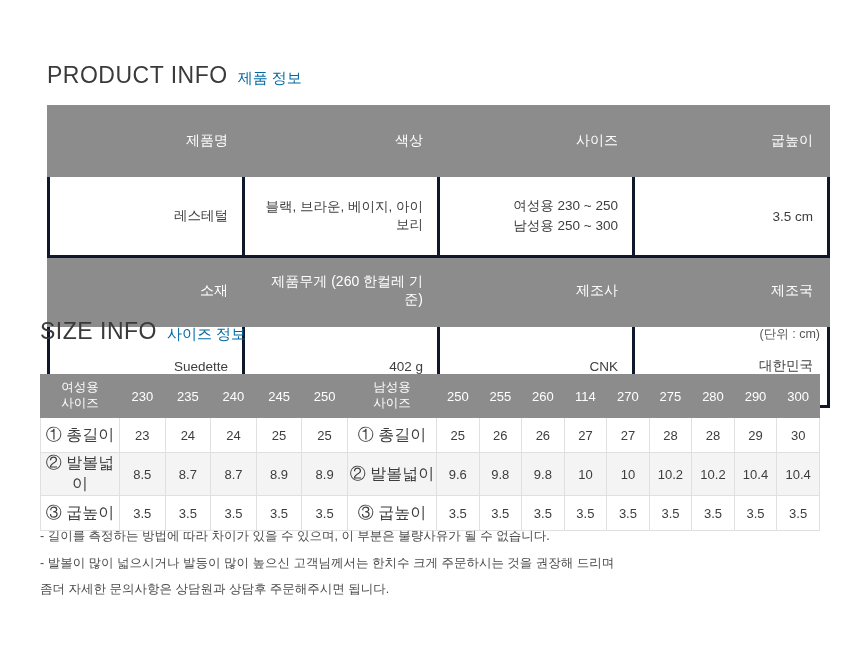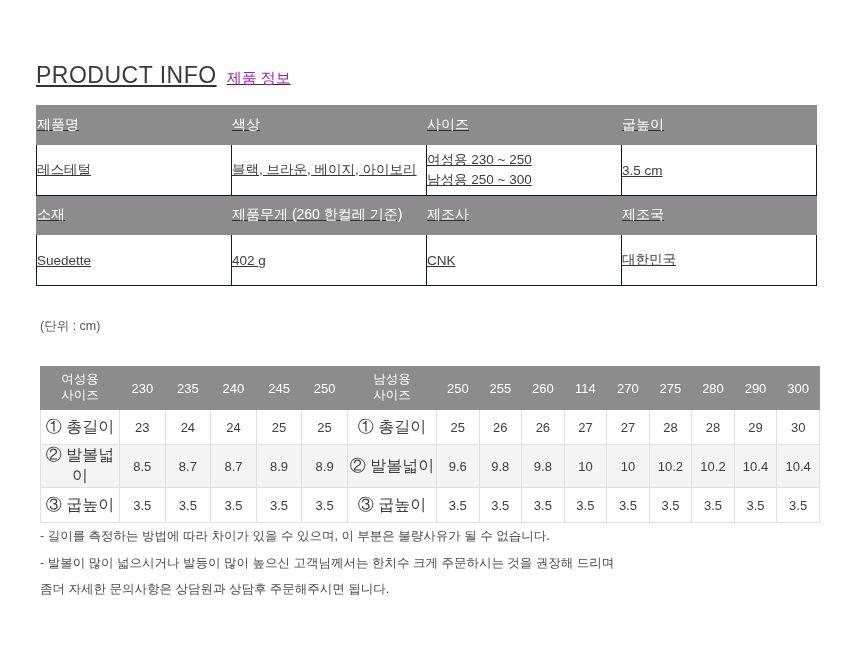--- a/index.html
+++ b/index.html
@@ -28,44 +28,43 @@
     gap: 10px;
   }
   .section-head .en {
     font-size: 23px;
     font-weight: normal;
     letter-spacing: 0.5px;
     color: #3a3a3a;
   }
   .section-head .ko {
     font-size: 15px;
-    color: #a21caf;
+    color: #0369a1;
   }
 
   
   #product-info-section {
     position: absolute;
-    left: 36px;
+    left: 47px;
     top: 62px;
     width: 780px;
-    text-decoration: underline;
   }
   table.product-table {
     border-collapse: collapse;
     width: 780px;
     margin-top: 16px;
     table-layout: fixed;
   }
   table.product-table th,
   table.product-table td {
-    border: 1px solid #0f172a;
-    text-align: left;
+    border: 3px solid #0f172a;
+    text-align: right;
     font-size: 13.5px;
     color: #3d3d3d;
-    padding: 0;
+    padding: 14px;
   }
   table.product-table th {
     background: #8c8c8c;
     color: #ffffff;
     font-weight: normal;
     height: 38px;
     font-size: 14px;
     border-color: #8c8c8c;
   }
   table.product-table td {
@@ -199,20 +198,24 @@
           <td>402 g</td>
           <td>CNK</td>
           <td>대한민국</td>
         </tr>
       </tbody>
     </table>
   </section>
 
   <section id="size-info-section">
     <div class="size-head-row">
+      <div class="section-head">
+        <span class="en">SIZE INFO</span>
+        <span class="ko">사이즈 정보</span>
+      </div>
       <div class="unit-note">(단위 : cm)</div>
     </div>
 
     <table class="size-table">
       <colgroup>
         <col class="c-label-w">
           <col class="c-w-f">
           <col class="c-w-f">
           <col class="c-w-f">
           <col class="c-w-f">

